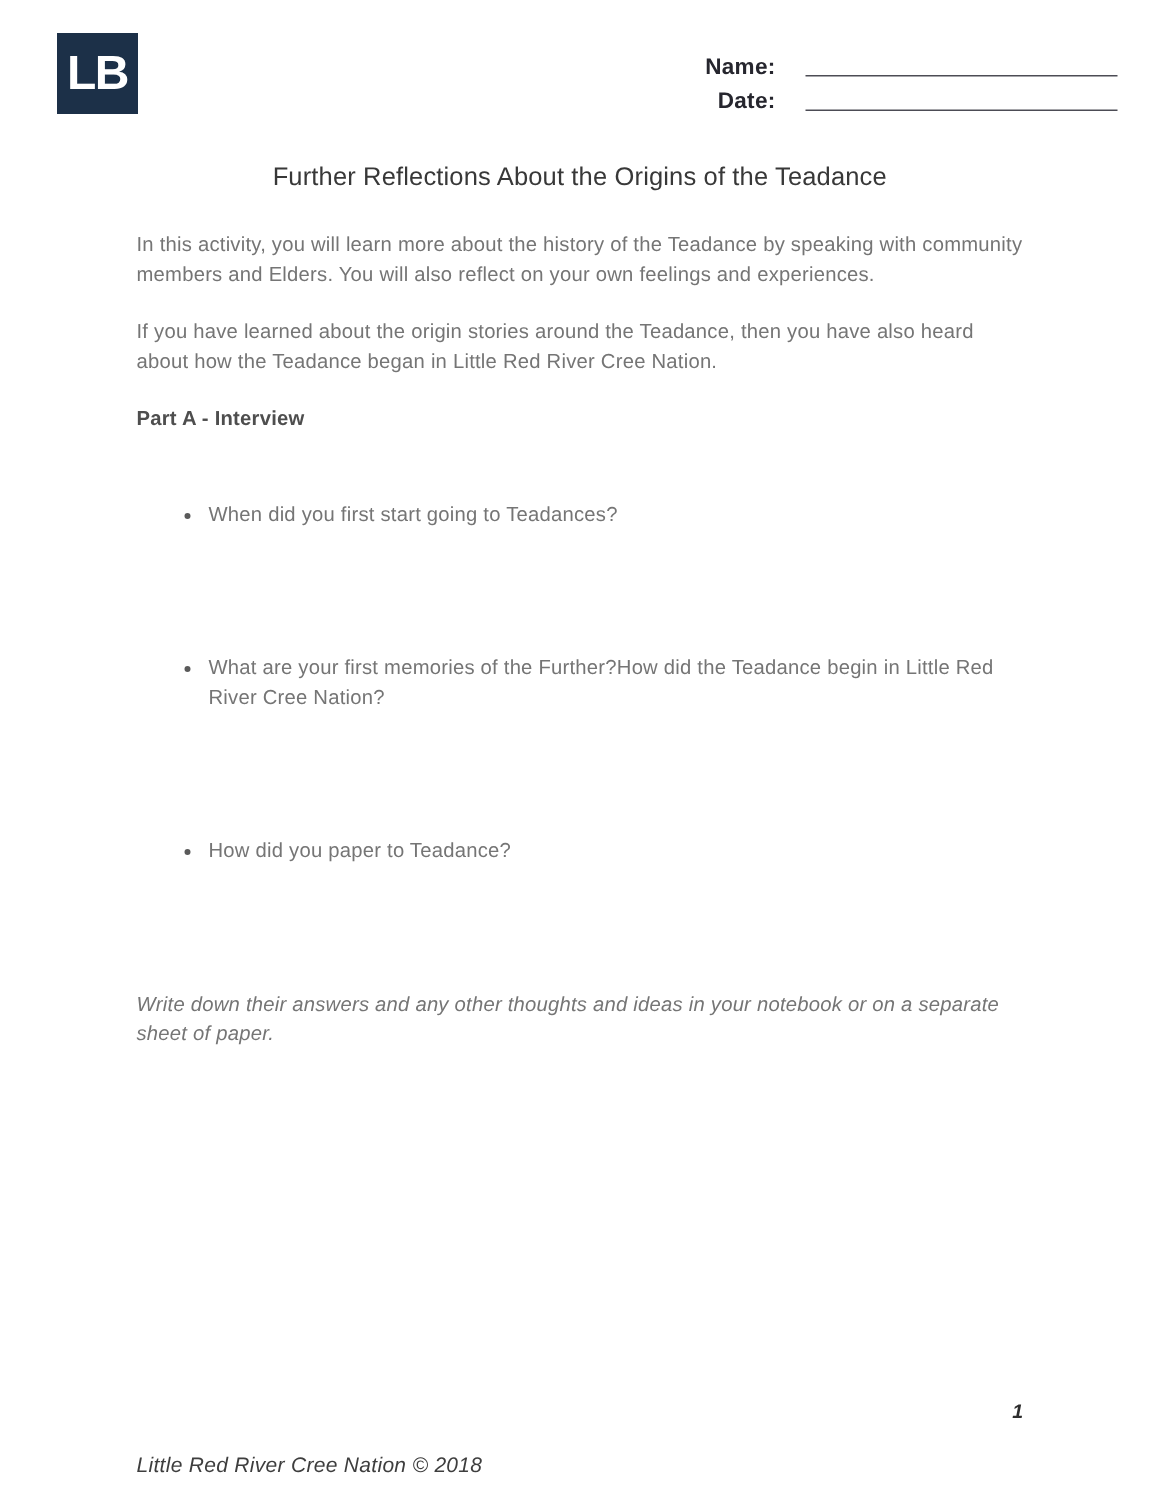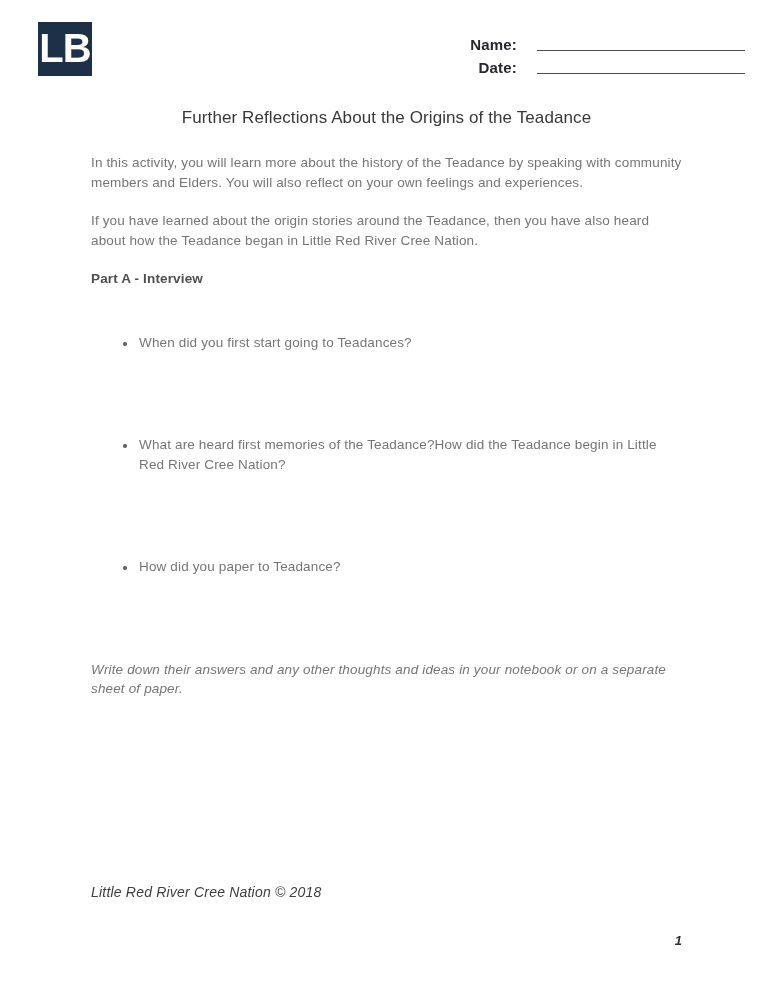--- a/index.html
+++ b/index.html
@@ -22,21 +22,21 @@
     position: absolute;
     left: 38px;
     top: 22px;
     width: 54px;
     height: 54px;
     background: #1c3048;
     color: #ffffff;
     display: flex;
     align-items: center;
     justify-content: center;
-    font-size: 40px;
+    font-size: 32px;
     font-weight: 600;
     letter-spacing: -1px;
     line-height: 1;
     padding-bottom: 2px;
   }
 
   
   .header-fields {
     position: absolute;
     top: 37px;
@@ -103,21 +103,21 @@
     margin-bottom: 83px;
     padding-left: 2px;
   }
   ul.question-list li::marker { color: #5a5a5a; font-size: 12px; }
   .closing { margin: 0; font-style: italic; }
 
   
   .footer-copyright {
     position: absolute;
     left: 91px;
-    top: 884px;
+    top: 968px;
     font-size: 14px;
     font-style: italic;
     color: #3e3e3e;
     letter-spacing: 0.2px;
     text-align: center;
   }
   .page-number {
     position: absolute;
     right: 91px;
     top: 933px;
@@ -149,21 +149,21 @@
 
   <div class="content">
     <p class="para">In this activity, you will learn more about the history of the Teadance by speaking with community members and Elders. You will also reflect on your own feelings and experiences.</p>
     <p class="para">If you have learned about the origin stories around the Teadance, then you have also heard about how the Teadance began in Little Red River Cree Nation.</p>
 
     <p class="section-heading">Part A - Interview</p>
 
 
     <ul class="question-list">
       <li>When did you first start going to Teadances?</li>
-      <li>What are heard first memories of the Teadance?How did the Teadance begin in Little Red River Cree Nation?</li>
+      <li>What are your first memories of the Further?How did the Teadance begin in Little Red River Cree Nation?</li>
       <li>How did you paper to Teadance?</li>
     </ul>
 
     <p class="closing">Write down their answers and any other thoughts and ideas in your notebook or on a separate sheet of paper.</p>
   </div>
 
   <div class="footer-copyright">Little Red River Cree Nation © 2018</div>
 
   <div class="page-number">1</div>
 

